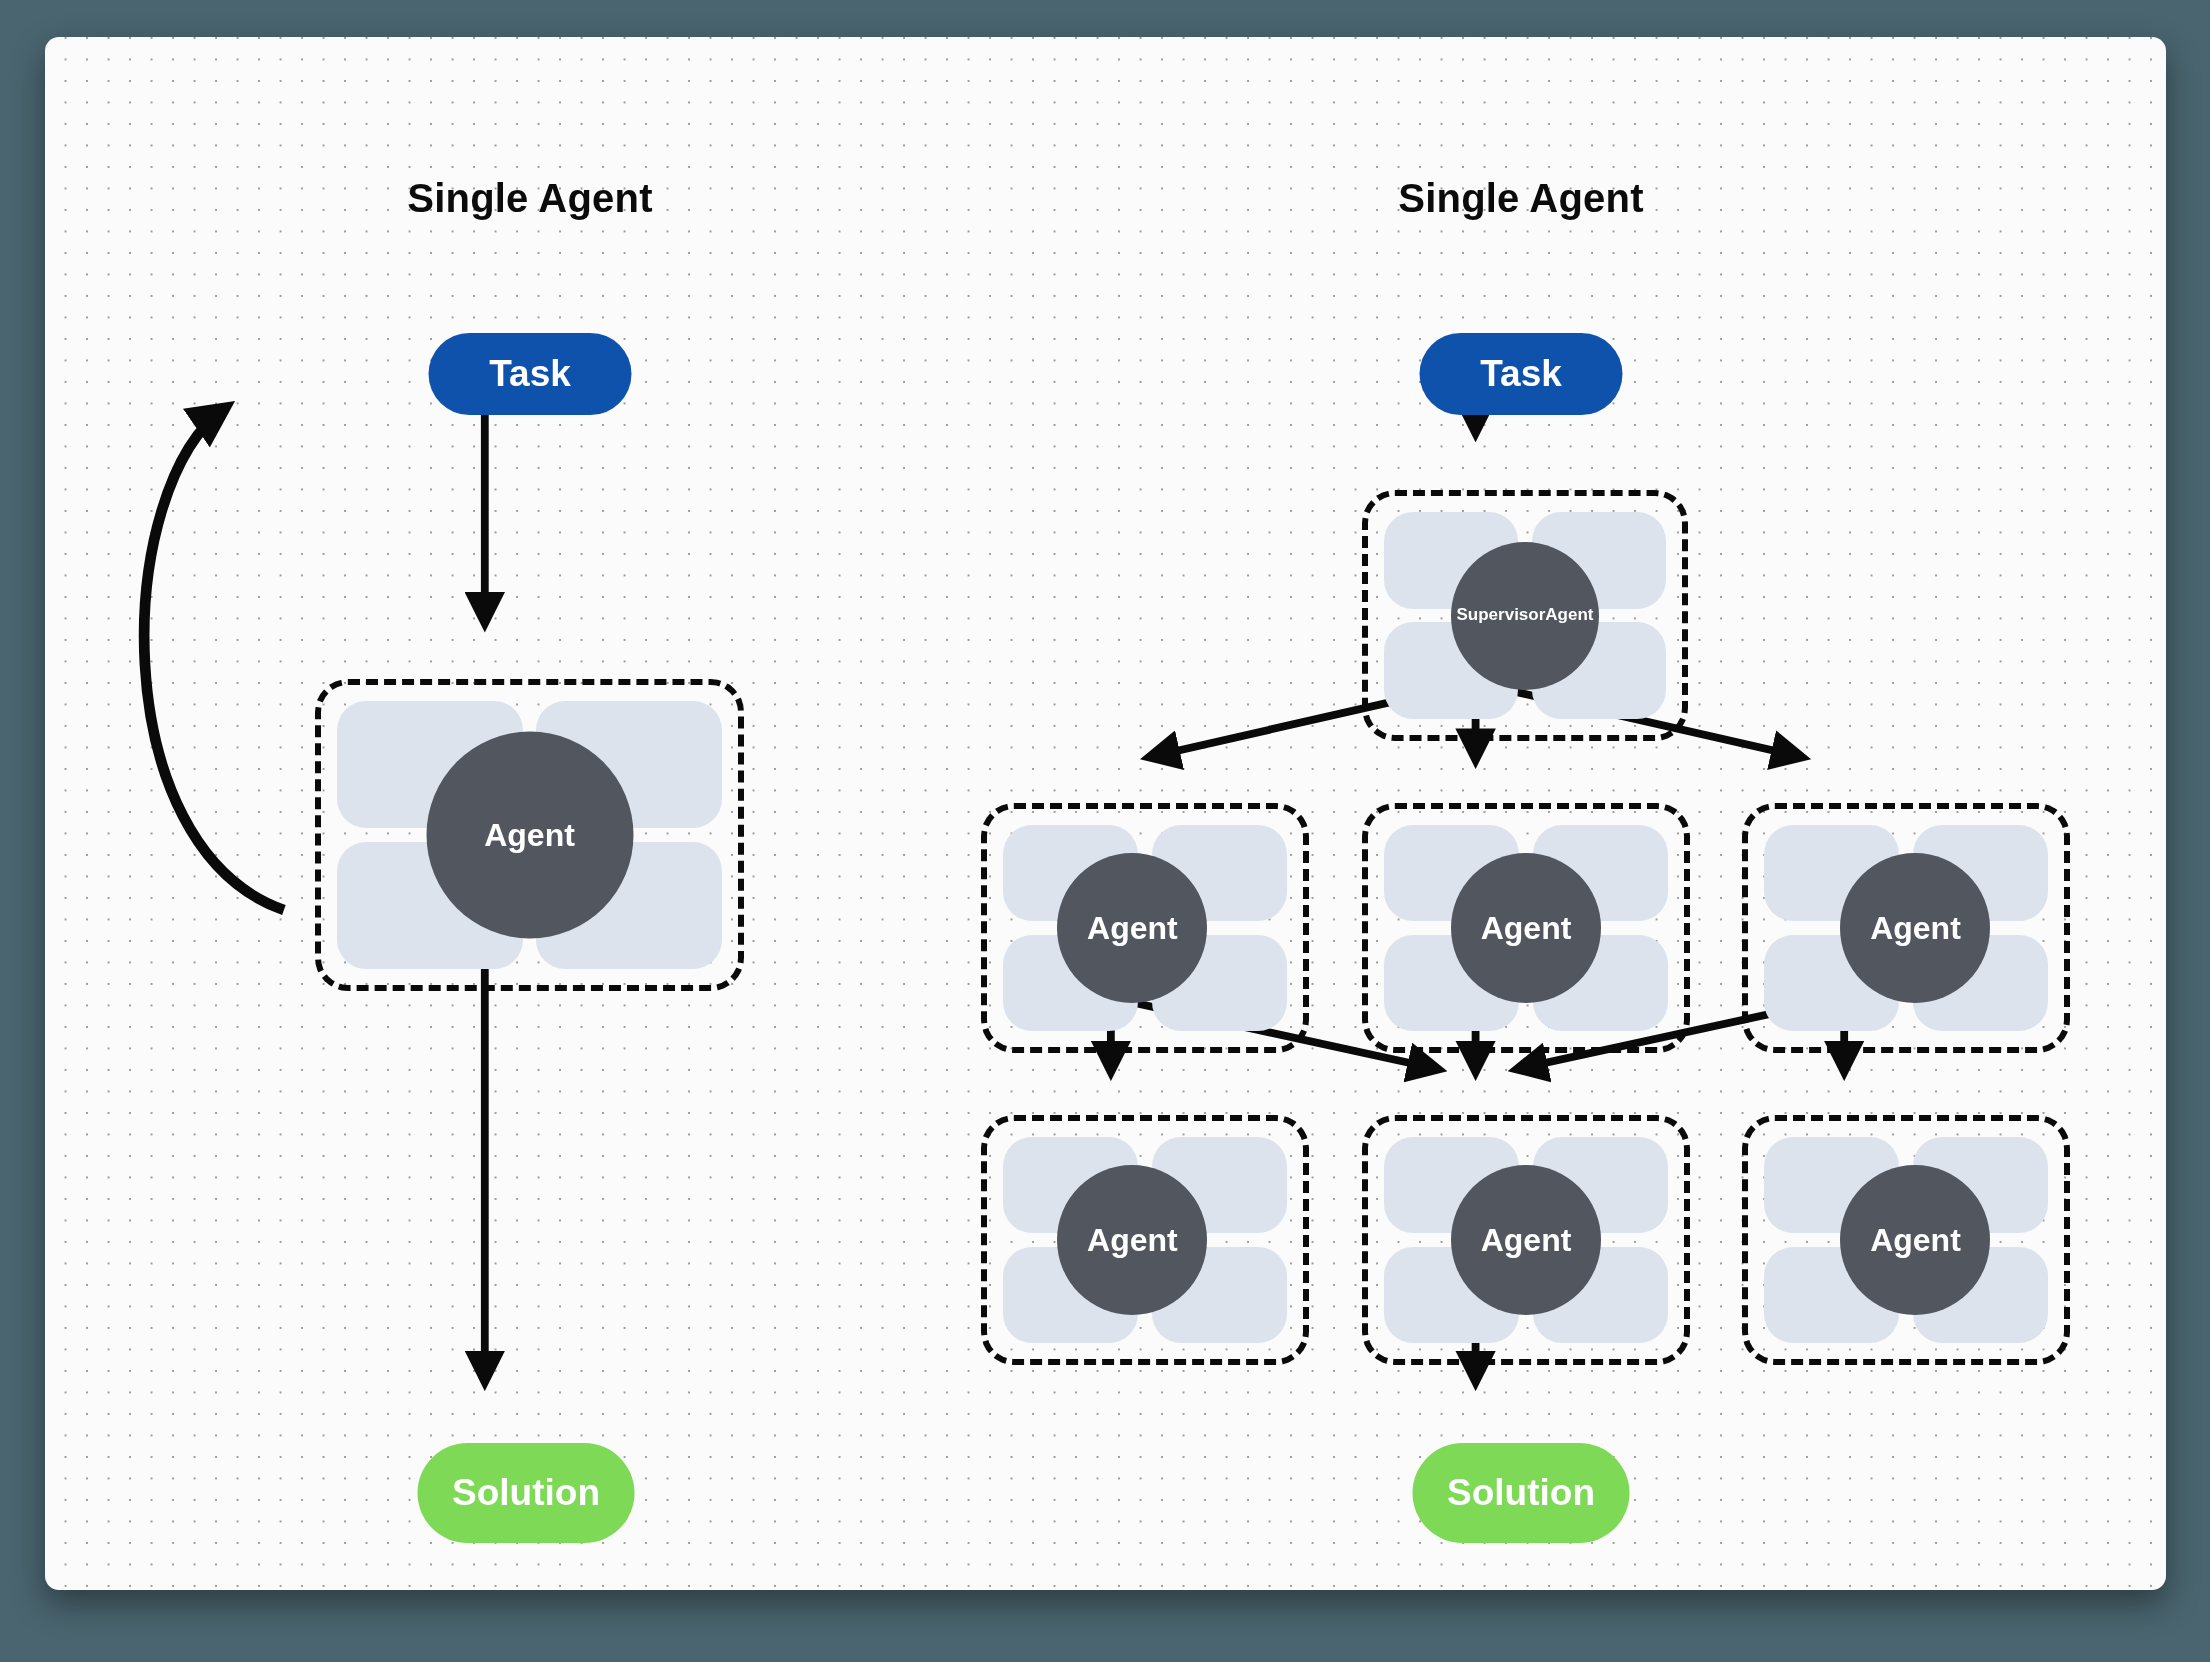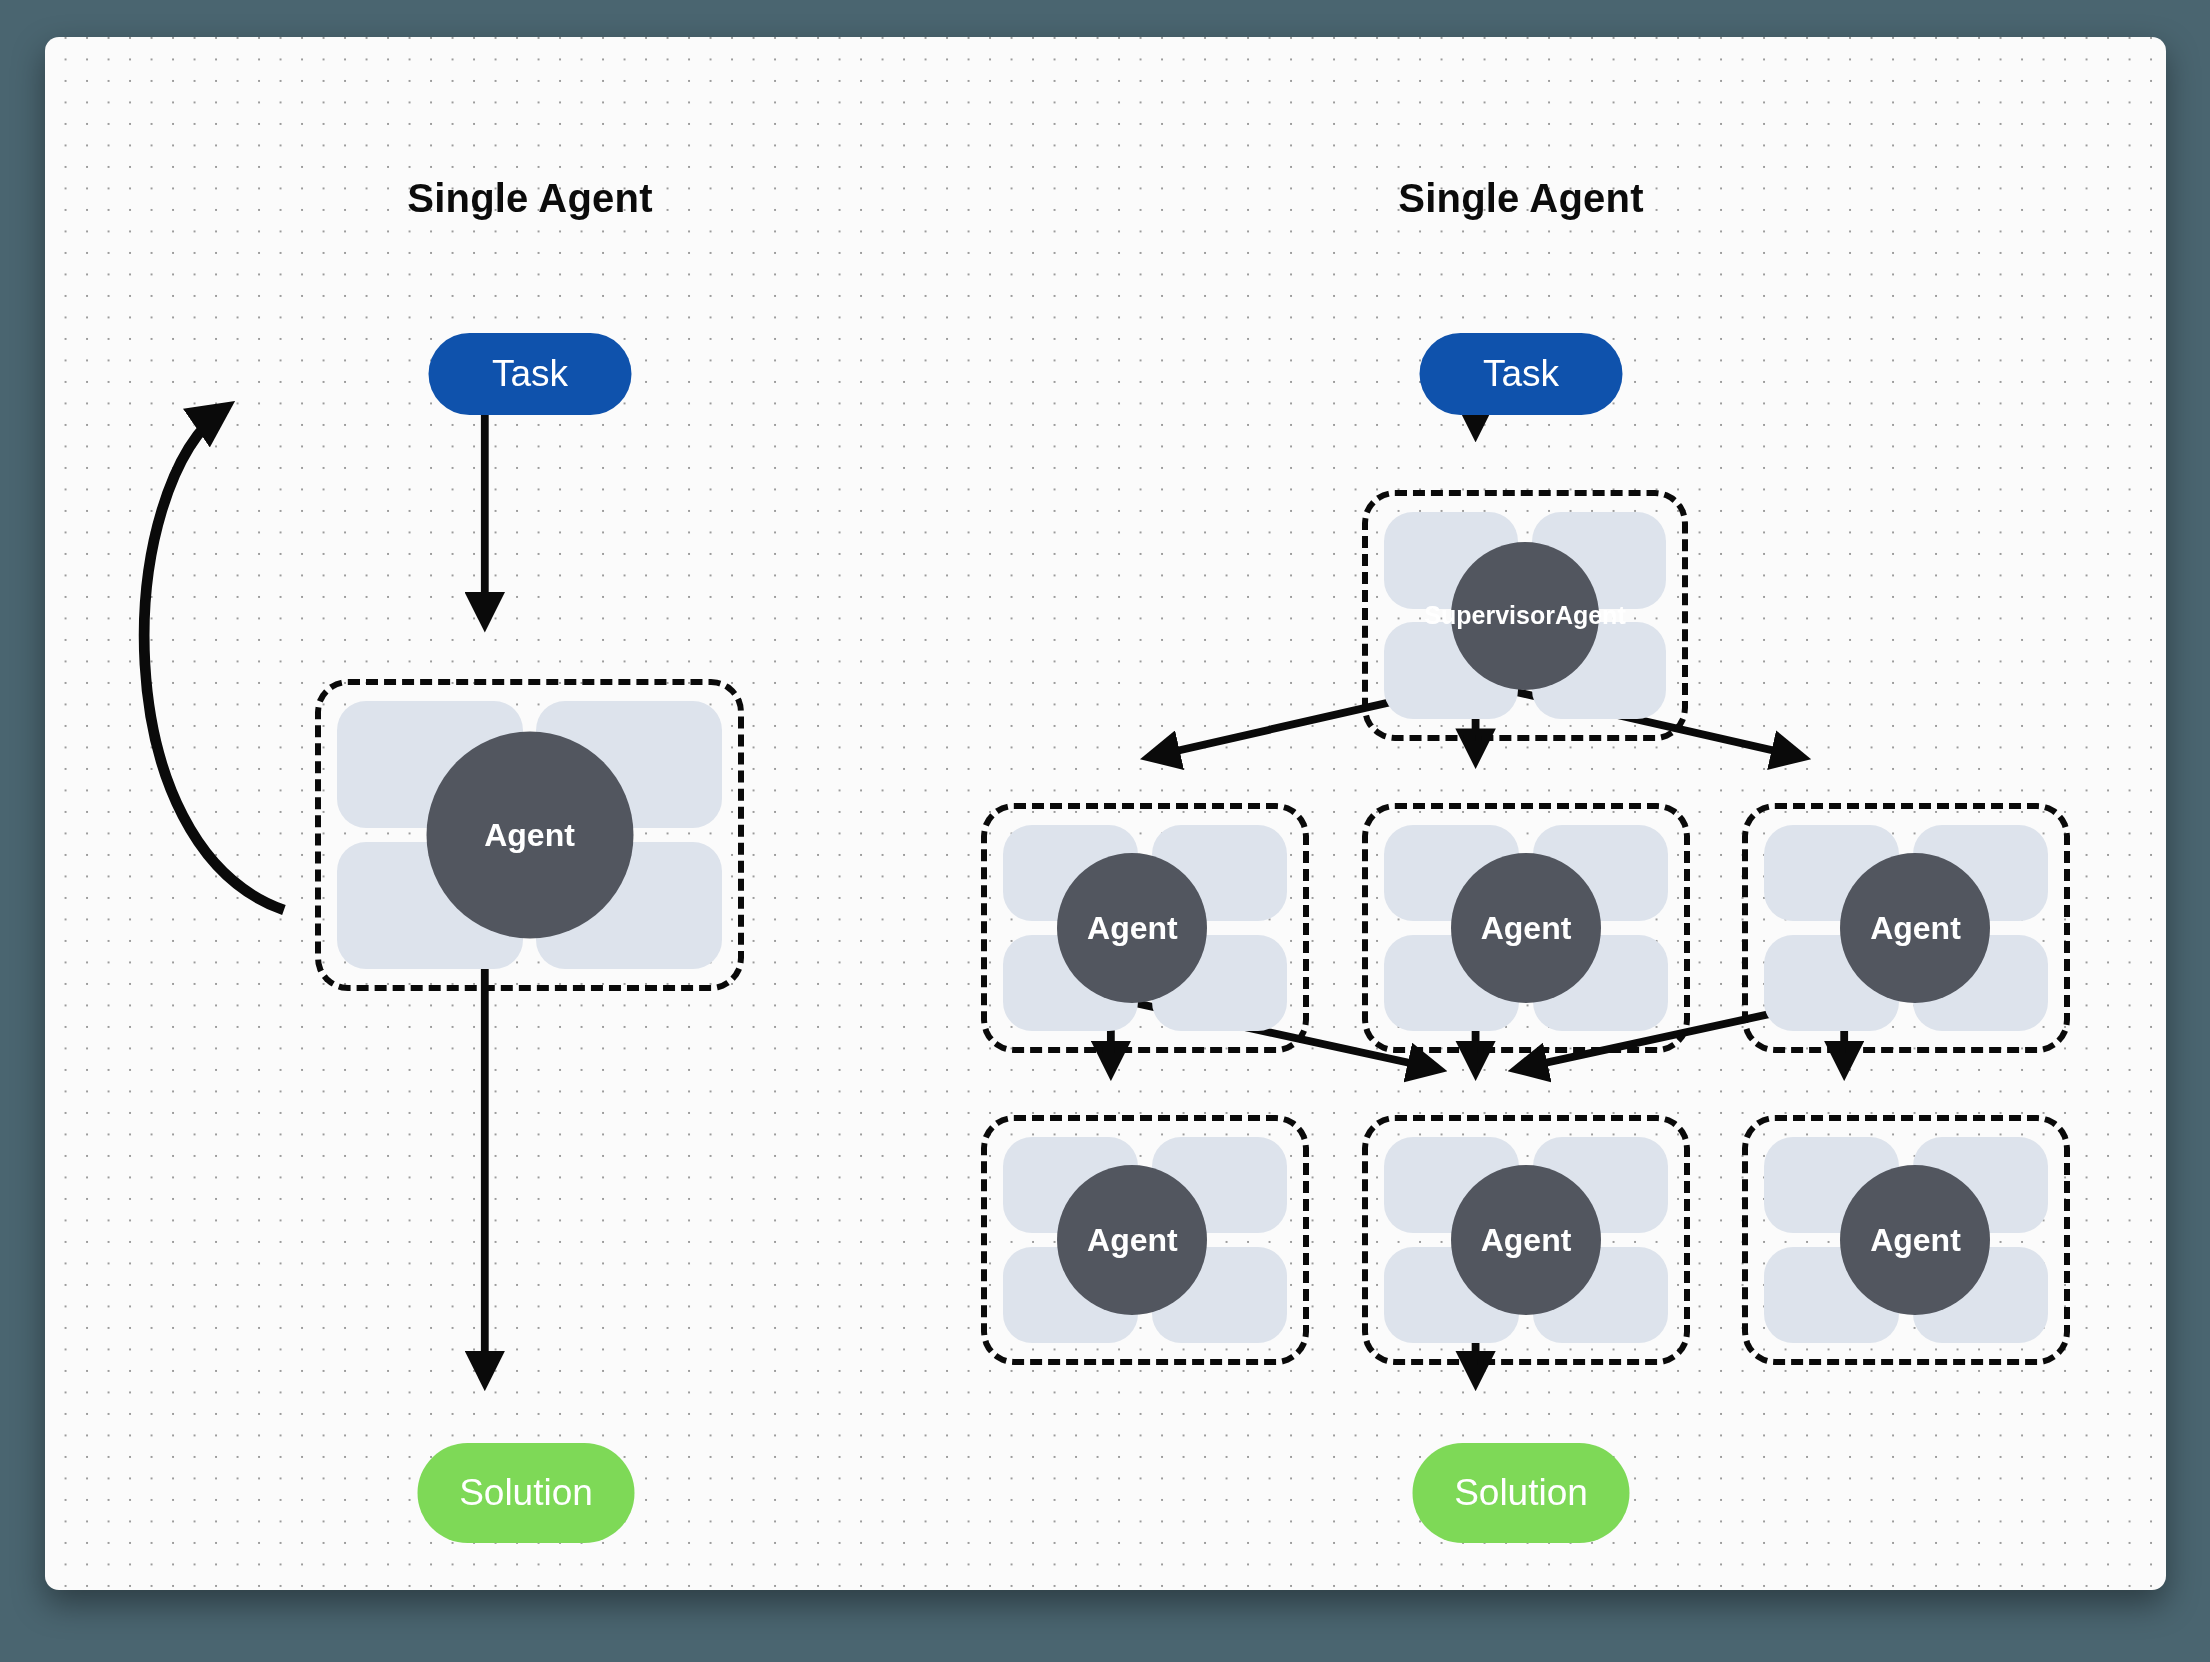--- a/index.html
+++ b/index.html
@@ -47,21 +47,21 @@
 
   
   .pill {
     position: absolute;
     display: flex;
     align-items: center;
     justify-content: center;
     border-radius: 974px;
     color: #ffffff;
     font-size: 37px;
-    font-weight: 400;
+    font-weight: 700;
     white-space: nowrap;
     transform: translateX(-50%);
   }
   .pill.task     { background: #0f52ac; width: 203px; height: 82px; }
   .pill.solution { background: #7ed957; width: 217px; height: 100px; }
 
   #task-single     { left: 485px; top: 296px; }
   #task-multi      { left: 1476px; top: 296px; }
   #solution-single { left: 481px; top: 1406px; }
   #solution-multi  { left: 1476px; top: 1406px; }
@@ -93,21 +93,21 @@
     color: #ffffff;
     display: flex;
     align-items: center;
     justify-content: center;
     text-align: center;
     font-weight: 700;
     line-height: 1.08;
     transform: translate(-50%, -50%);
   }
   .agent-circle.plain { font-size: 32px; }
-  .agent-circle.supervisor { font-size: 25px; }
+  .agent-circle.supervisor { font-size: 17px; }
 
   
   #box-single { left: 270px; top: 642px; width: 429px; height: 312px; }
   #box-single .agent-circle {
     left: 50%; top: 50%; width: 207px; height: 207px;
   }
 
   
   #box-supervisor { left: 1317px; top: 453px; width: 326px; height: 251px; }
   #box-supervisor .agent-circle {

